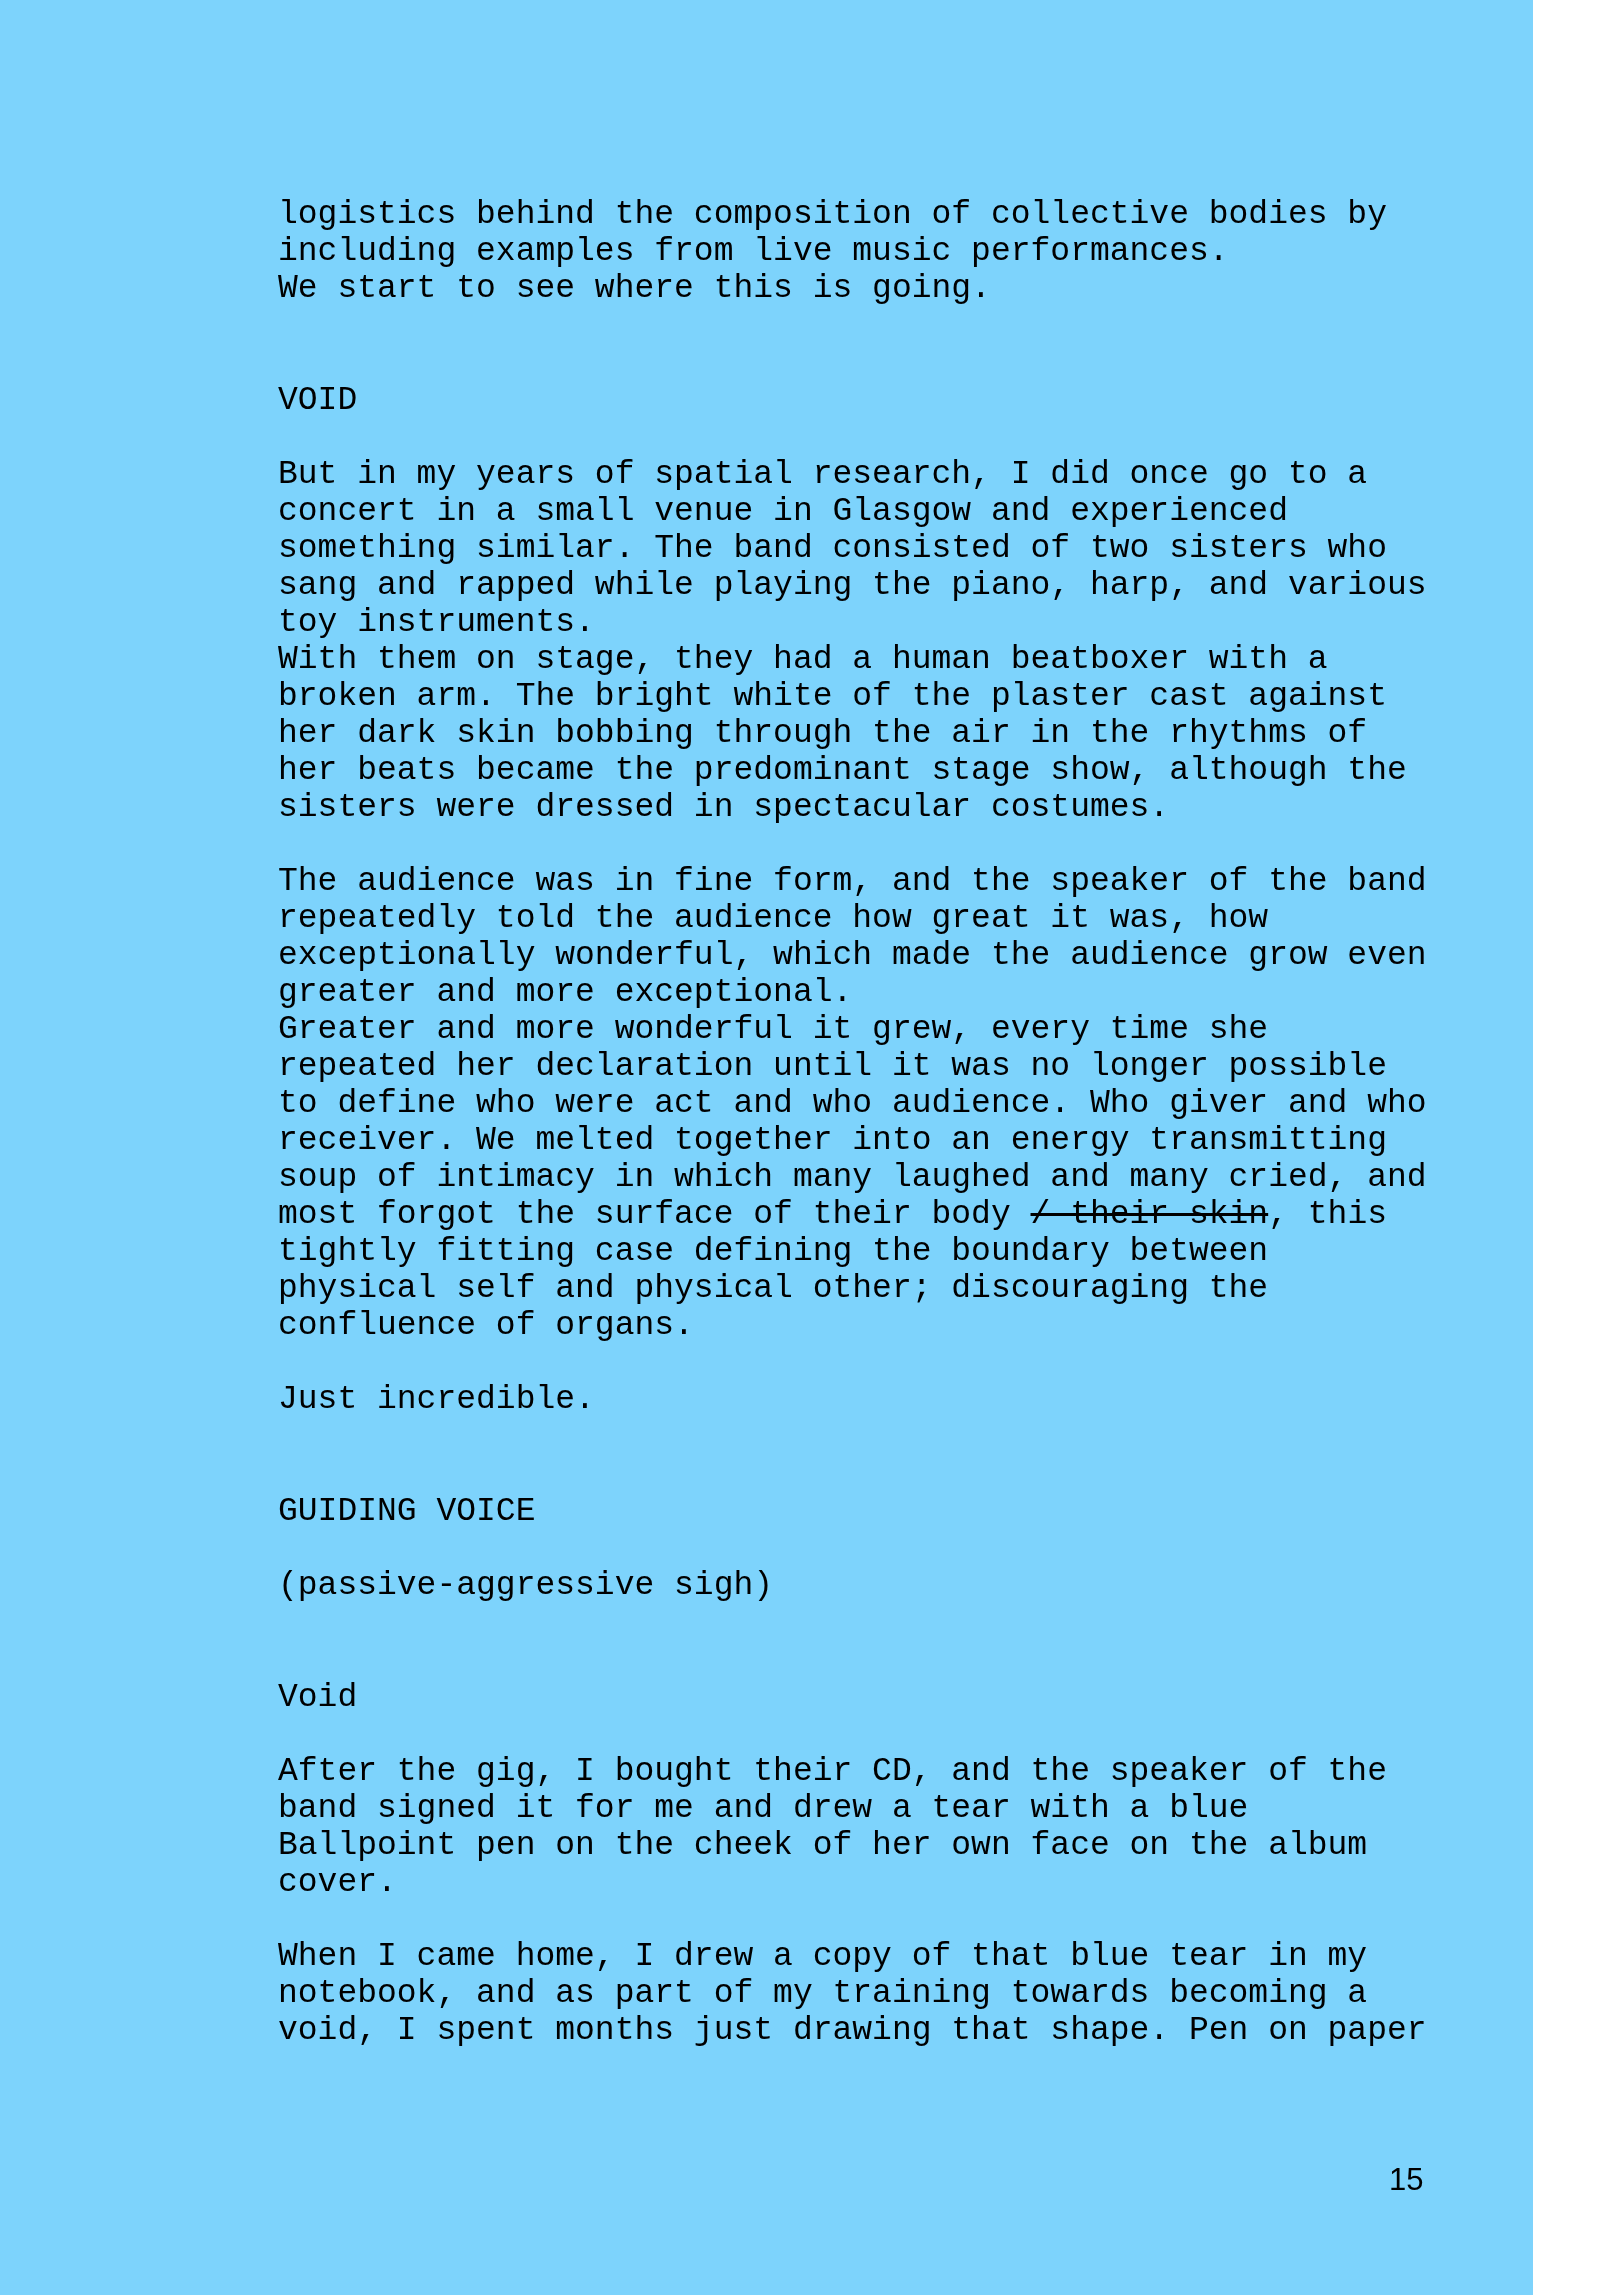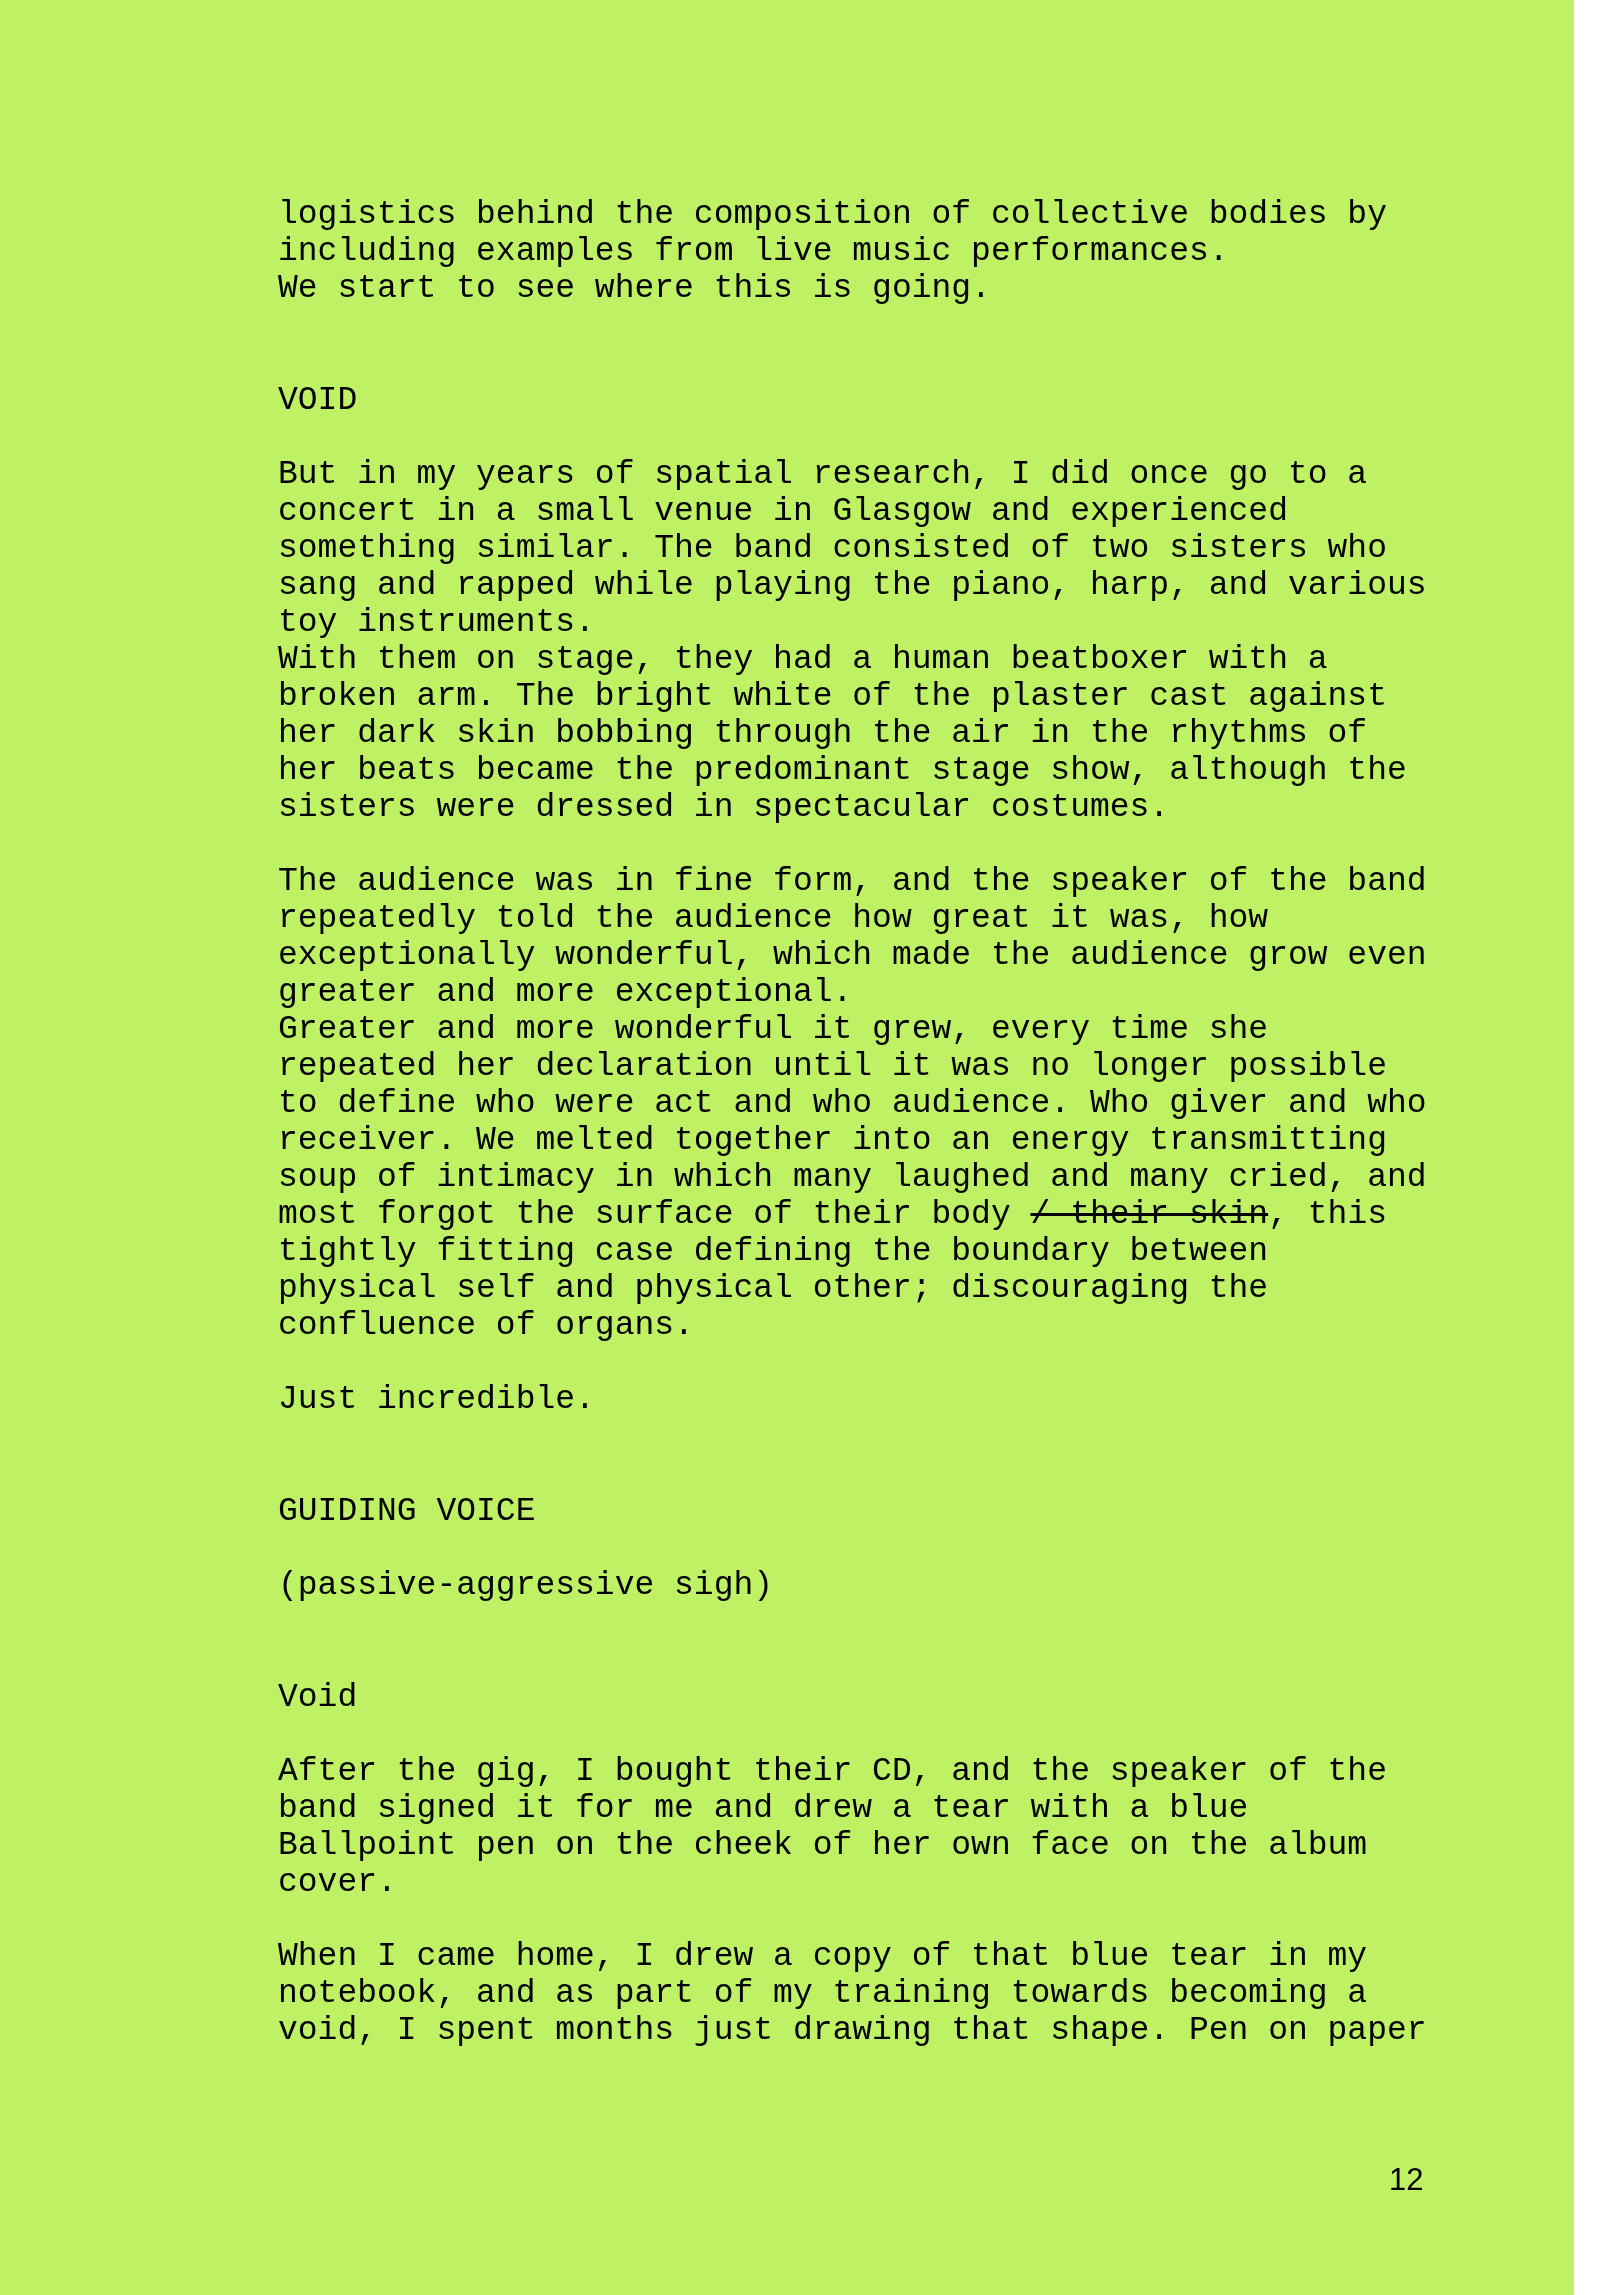--- a/index.html
+++ b/index.html
@@ -1,24 +1,23 @@
 <!DOCTYPE html>
 <html style="font-size:10.5px"><head>
 <meta charset="utf-8">
 <style>
   html, body { margin: 0; padding: 0; background: #ffffff; }
   .page {
     position: relative;
     width: 1533px;
     height: 2295px;
-    background: #bef264;
+    background: #7dd3fc;
     color: #000000;
     font-family: "Liberation Mono", "DejaVu Sans Mono", monospace;
     overflow: hidden;
-    padding-left: 41px;
   }
   .content {
     position: absolute;
     left: 278px;
     top: 196px;
     font-size: 33px;
     line-height: 37px;
     white-space: pre;
   }
   .block { margin: 0; }
@@ -37,15 +36,15 @@
     font-size: 31px;
     line-height: 31px;
     color: #000000;
   }
 </style>
 </head>
 <body>
 
 <div class="page">
   <div class="content" id="script-content"><div class="block action" style="margin-top: 0px;"><div class="line"><span>logistics behind the composition of collective bodies by</span></div><div class="line"><span>including examples from live music performances.</span></div><div class="line"><span>We start to see where this is going.</span></div></div><div class="block cue" style="margin-top: 75px;"><div class="line"><span>VOID</span></div></div><div class="block action" style="margin-top: 37px;"><div class="line"><span>But in my years of spatial research, I did once go to a</span></div><div class="line"><span>concert in a small venue in Glasgow and experienced</span></div><div class="line"><span>something similar. The band consisted of two sisters who</span></div><div class="line"><span>sang and rapped while playing the piano, harp, and various</span></div><div class="line"><span>toy instruments.</span></div><div class="line"><span>With them on stage, they had a human beatboxer with a</span></div><div class="line"><span>broken arm. The bright white of the plaster cast against</span></div><div class="line"><span>her dark skin bobbing through the air in the rhythms of</span></div><div class="line"><span>her beats became the predominant stage show, although the</span></div><div class="line"><span>sisters were dressed in spectacular costumes.</span></div></div><div class="block action" style="margin-top: 37px;"><div class="line"><span>The audience was in fine form, and the speaker of the band</span></div><div class="line"><span>repeatedly told the audience how great it was, how</span></div><div class="line"><span>exceptionally wonderful, which made the audience grow even</span></div><div class="line"><span>greater and more exceptional.</span></div><div class="line"><span>Greater and more wonderful it grew, every time she</span></div><div class="line"><span>repeated her declaration until it was no longer possible</span></div><div class="line"><span>to define who were act and who audience. Who giver and who</span></div><div class="line"><span>receiver. We melted together into an energy transmitting</span></div><div class="line"><span>soup of intimacy in which many laughed and many cried, and</span></div><div class="line"><span>most forgot the surface of their body </span><span class="strike">/ their skin</span><span>, this</span></div><div class="line"><span>tightly fitting case defining the boundary between</span></div><div class="line"><span>physical self and physical other; discouraging the</span></div><div class="line"><span>confluence of organs.</span></div></div><div class="block action" style="margin-top: 37px;"><div class="line"><span>Just incredible.</span></div></div><div class="block cue" style="margin-top: 75px;"><div class="line"><span>GUIDING VOICE</span></div></div><div class="block parenthetical" style="margin-top: 37px;"><div class="line"><span>(passive-aggressive sigh)</span></div></div><div class="block cue" style="margin-top: 75px;"><div class="line"><span>Void</span></div></div><div class="block action" style="margin-top: 37px;"><div class="line"><span>After the gig, I bought their CD, and the speaker of the</span></div><div class="line"><span>band signed it for me and drew a tear with a blue</span></div><div class="line"><span>Ballpoint pen on the cheek of her own face on the album</span></div><div class="line"><span>cover.</span></div></div><div class="block action" style="margin-top: 37px;"><div class="line"><span>When I came home, I drew a copy of that blue tear in my</span></div><div class="line"><span>notebook, and as part of my training towards becoming a</span></div><div class="line"><span>void, I spent months just drawing that shape. Pen on paper</span></div></div></div>
-  <div class="page-number">12</div>
+  <div class="page-number">15</div>
 </div>
 
 
 </body></html>

